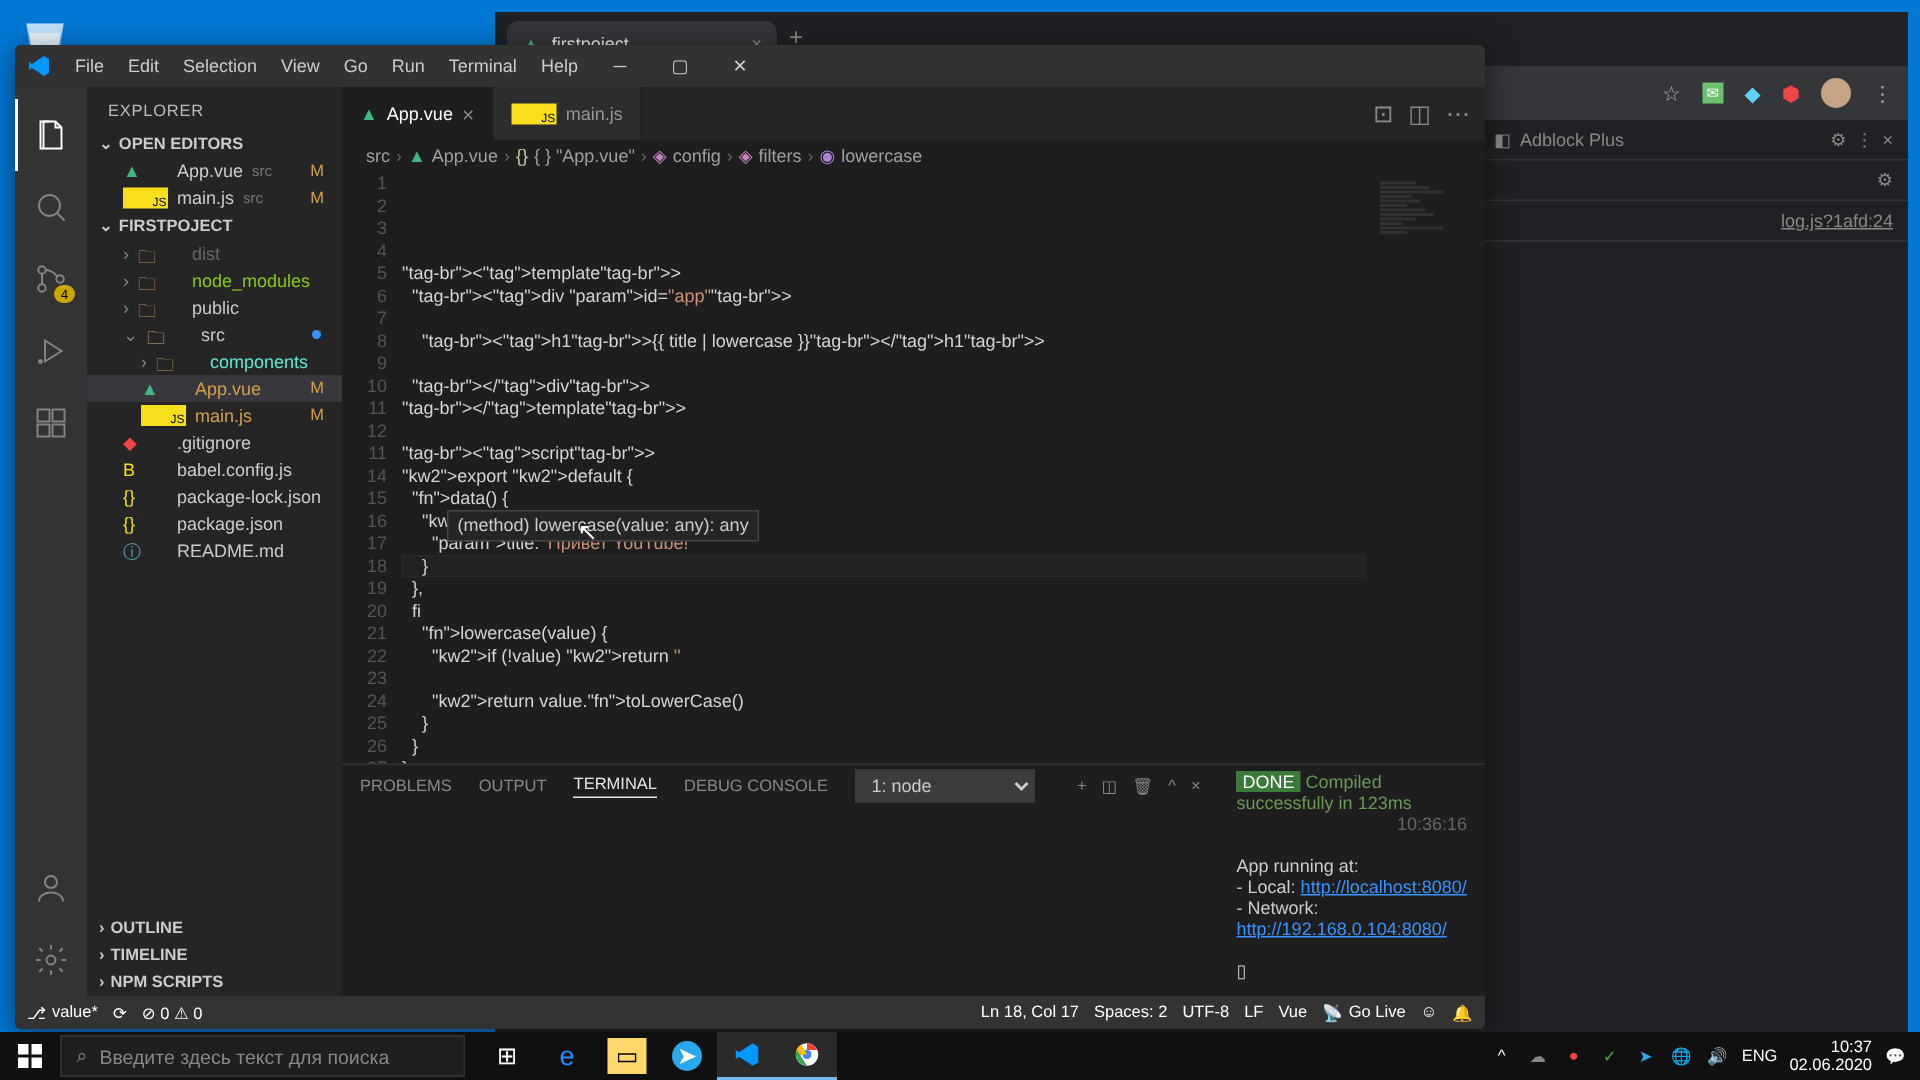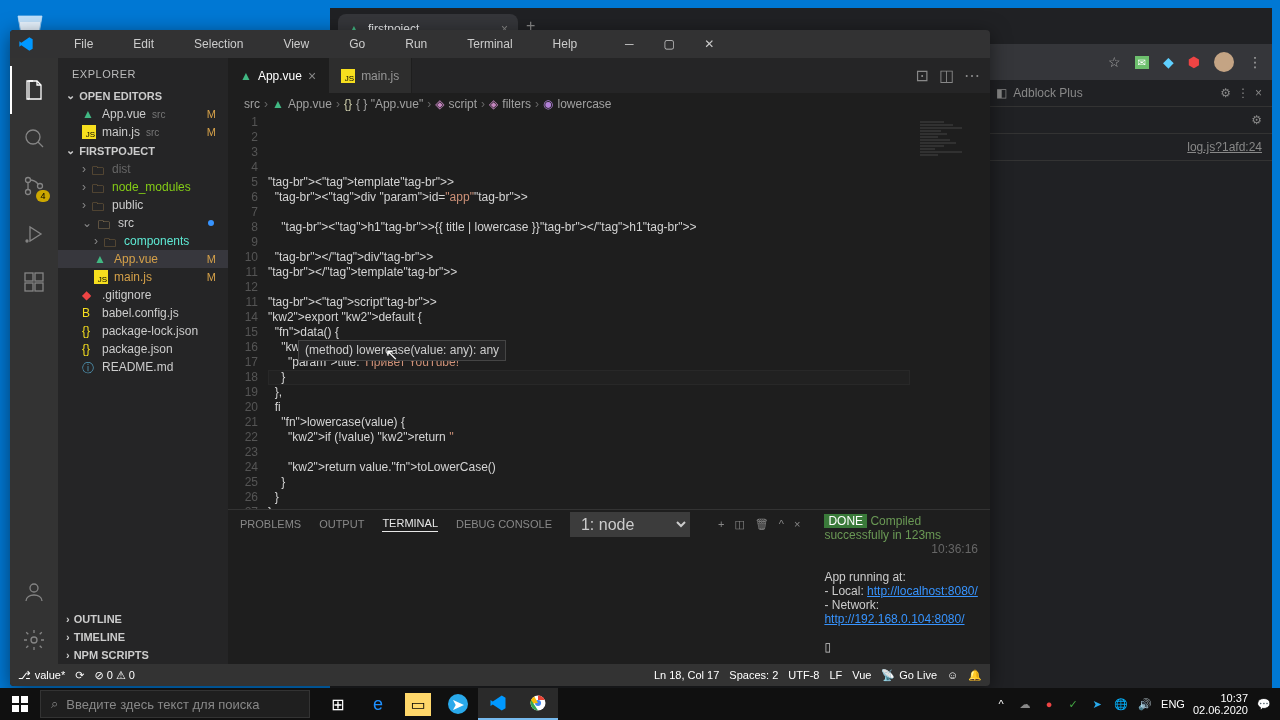--- a/index.html
+++ b/index.html
@@ -17,21 +17,21 @@
 .bg-newtab { color: #888; margin-left: 8px; font-size: 16px; }
 .bg-toolbar { height: 36px; background: #35363a; display: flex; align-items: center; justify-content: flex-end; padding: 0 10px; gap: 14px; }
 .bg-toolbar span { color: #aaa; font-size: 14px; }
 .bg-avatar { width: 20px; height: 20px; border-radius: 50%; background: #c4a484; }
 .bg-side-panel { position: absolute; right: 0; top: 72px; width: 286px; bottom: 40px; background: #202124; color: #888; font-size: 12px; }
 .bg-side-row { padding: 6px 10px; display: flex; align-items: center; gap: 6px; border-bottom: 1px solid #333; }
 .bg-side-row .gear { margin-left: auto; }
 
 
 .vscode { position: absolute; top: 30px; left: 10px; width: 980px; height: 656px; background: #1e1e1e; box-shadow: 0 4px 20px rgba(0,0,0,.5); display: flex; flex-direction: column; border-radius: 4px; overflow: hidden; }
-.title-bar { height: 28px; background: #323233; display: flex; align-items: center; padding: 0 8px; color: #ccc; font-size: 12px; gap: 24px; }
+.title-bar { height: 28px; background: #323233; display: flex; align-items: center; padding: 0 8px; color: #ccc; font-size: 12px; }
 .title-logo { width: 16px; height: 16px; margin-right: 8px; }
 .menu-item { padding: 0 8px; cursor: pointer; }
 .title-text { flex: 1; text-align: center; color: #ccc; }
 .win-controls { display: flex; gap: 0; }
 .win-btn { width: 40px; height: 28px; display: flex; align-items: center; justify-content: center; color: #ccc; cursor: pointer; }
 
 .vscode-body { flex: 1; display: flex; overflow: hidden; }
 
 
 .activity-bar { width: 48px; background: #333333; display: flex; flex-direction: column; align-items: center; padding-top: 8px; }
@@ -41,21 +41,21 @@
 .act-badge.warn { background: #cca700; color: #000; }
 .act-spacer { flex: 1; }
 
 
 .sidebar { width: 170px; background: #252526; color: #ccc; font-size: 12px; display: flex; flex-direction: column; }
 .side-header { padding: 10px 14px 6px; color: #bbb; text-transform: uppercase; font-size: 11px; letter-spacing: .5px; }
 .side-sect-title { padding: 3px 8px; font-size: 11px; font-weight: bold; cursor: pointer; display: flex; align-items: center; gap: 4px; }
 .tree-item { padding: 2px 8px 2px 24px; display: flex; align-items: center; gap: 6px; cursor: pointer; font-size: 12px; white-space: nowrap; }
 .tree-item.l2 { padding-left: 36px; }
 .tree-item.active { background: #37373d; }
-.file-icon { width: 14px; height: 14px; display: inline-flex; flex-shrink: 0; }
+.file-icon { width: 30px; height: 14px; display: inline-flex; flex-shrink: 0; }
 .m-tag { margin-left: auto; color: #d4a049; font-size: 11px; padding-right: 4px; }
 .dot { width: 6px; height: 6px; border-radius: 50%; background: #3794ff; margin-left: auto; margin-right: 6px; }
 .folder-name { color: #ccc; }
 .folder-name.red { color: #5eead4; }
 .file-name.yellow { color: #d4a049; }
 
 
 .editor-area { flex: 1; display: flex; flex-direction: column; background: #1e1e1e; overflow: hidden; }
 .editor-tabs { height: 35px; background: #252526; display: flex; align-items: stretch; }
 .ed-tab { display: flex; align-items: center; gap: 6px; padding: 0 12px; color: #969696; font-size: 12px; cursor: pointer; background: #2d2d2d; border-right: 1px solid #1e1e1e; }
@@ -75,21 +75,21 @@
 .str { color: #ce9178; }
 
 .tooltip-hint { position: absolute; top: 225px; left: 30px; background: #252526; border: 1px solid #454545; padding: 2px 6px; color: #ccc; font-size: 12px; z-index: 5; }
 .current-line { position: absolute; left: 0; right: 0; height: 15px; border: 1px solid #282828; background: rgba(255,255,255,.015); }
 
 
 .panel { height: 155px; background: #1e1e1e; border-top: 1px solid #333; display: flex; flex-direction: row; }
 .panel-tabs { height: 28px; display: flex; align-items: center; padding: 0 12px; gap: 18px; color: #888; font-size: 11px; }
 .panel-tab.active { color: #e7e7e7; border-bottom: 1px solid #e7e7e7; padding-bottom: 2px; }
 .term-select { margin-left: auto; }
-.term-select select { background: #3c3c3c; border: 1px solid #3c3c3c; color: #ccc; font-size: 16px; padding: 2px 6px; width: 120px; }
+.term-select select { background: #3c3c3c; border: 1px solid #3c3c3c; color: #ccc; font-size: 12px; padding: 2px 6px; width: 120px; }
 .term-actions { display: flex; gap: 10px; margin-left: 10px; color: #888; }
 .term-body { flex: 1; padding: 4px 12px; font-family: Consolas, monospace; font-size: 12px; color: #ccc; }
 .done-badge { background: #3a7a3a; color: #fff; padding: 0 4px; }
 .term-link { color: #3794ff; text-decoration: underline; }
 .term-time { float: right; color: #666; }
 
 
 .status-bar { height: 22px; background: #007acc; display: flex; align-items: center; padding: 0 8px; color: #fff; font-size: 11px; gap: 10px; }
 .status-item { display: flex; align-items: center; gap: 4px; cursor: pointer; }
 .status-spacer { flex: 1; }
@@ -347,21 +347,21 @@
       <div class="breadcrumbs">
         <span>src</span>
           <span class="bc-sep">›</span>
         <span style="color:#41b883">▲</span>
           <span>App.vue</span>
           <span class="bc-sep">›</span>
         <span style="color:#cca">{}</span>
           <span>{ } "App.vue"</span>
           <span class="bc-sep">›</span>
         <span style="color:#c586c0">◈</span>
-          <span>script</span>
+          <span>config</span>
           <span class="bc-sep">›</span>
         <span style="color:#c586c0">◈</span>
           <span>filters</span>
           <span class="bc-sep">›</span>
         <span style="color:#b180d7">◉</span>
           <span>lowercase</span>
       </div>
 
       <div class="code-area">
         <div class="gutter" id="gutter">

